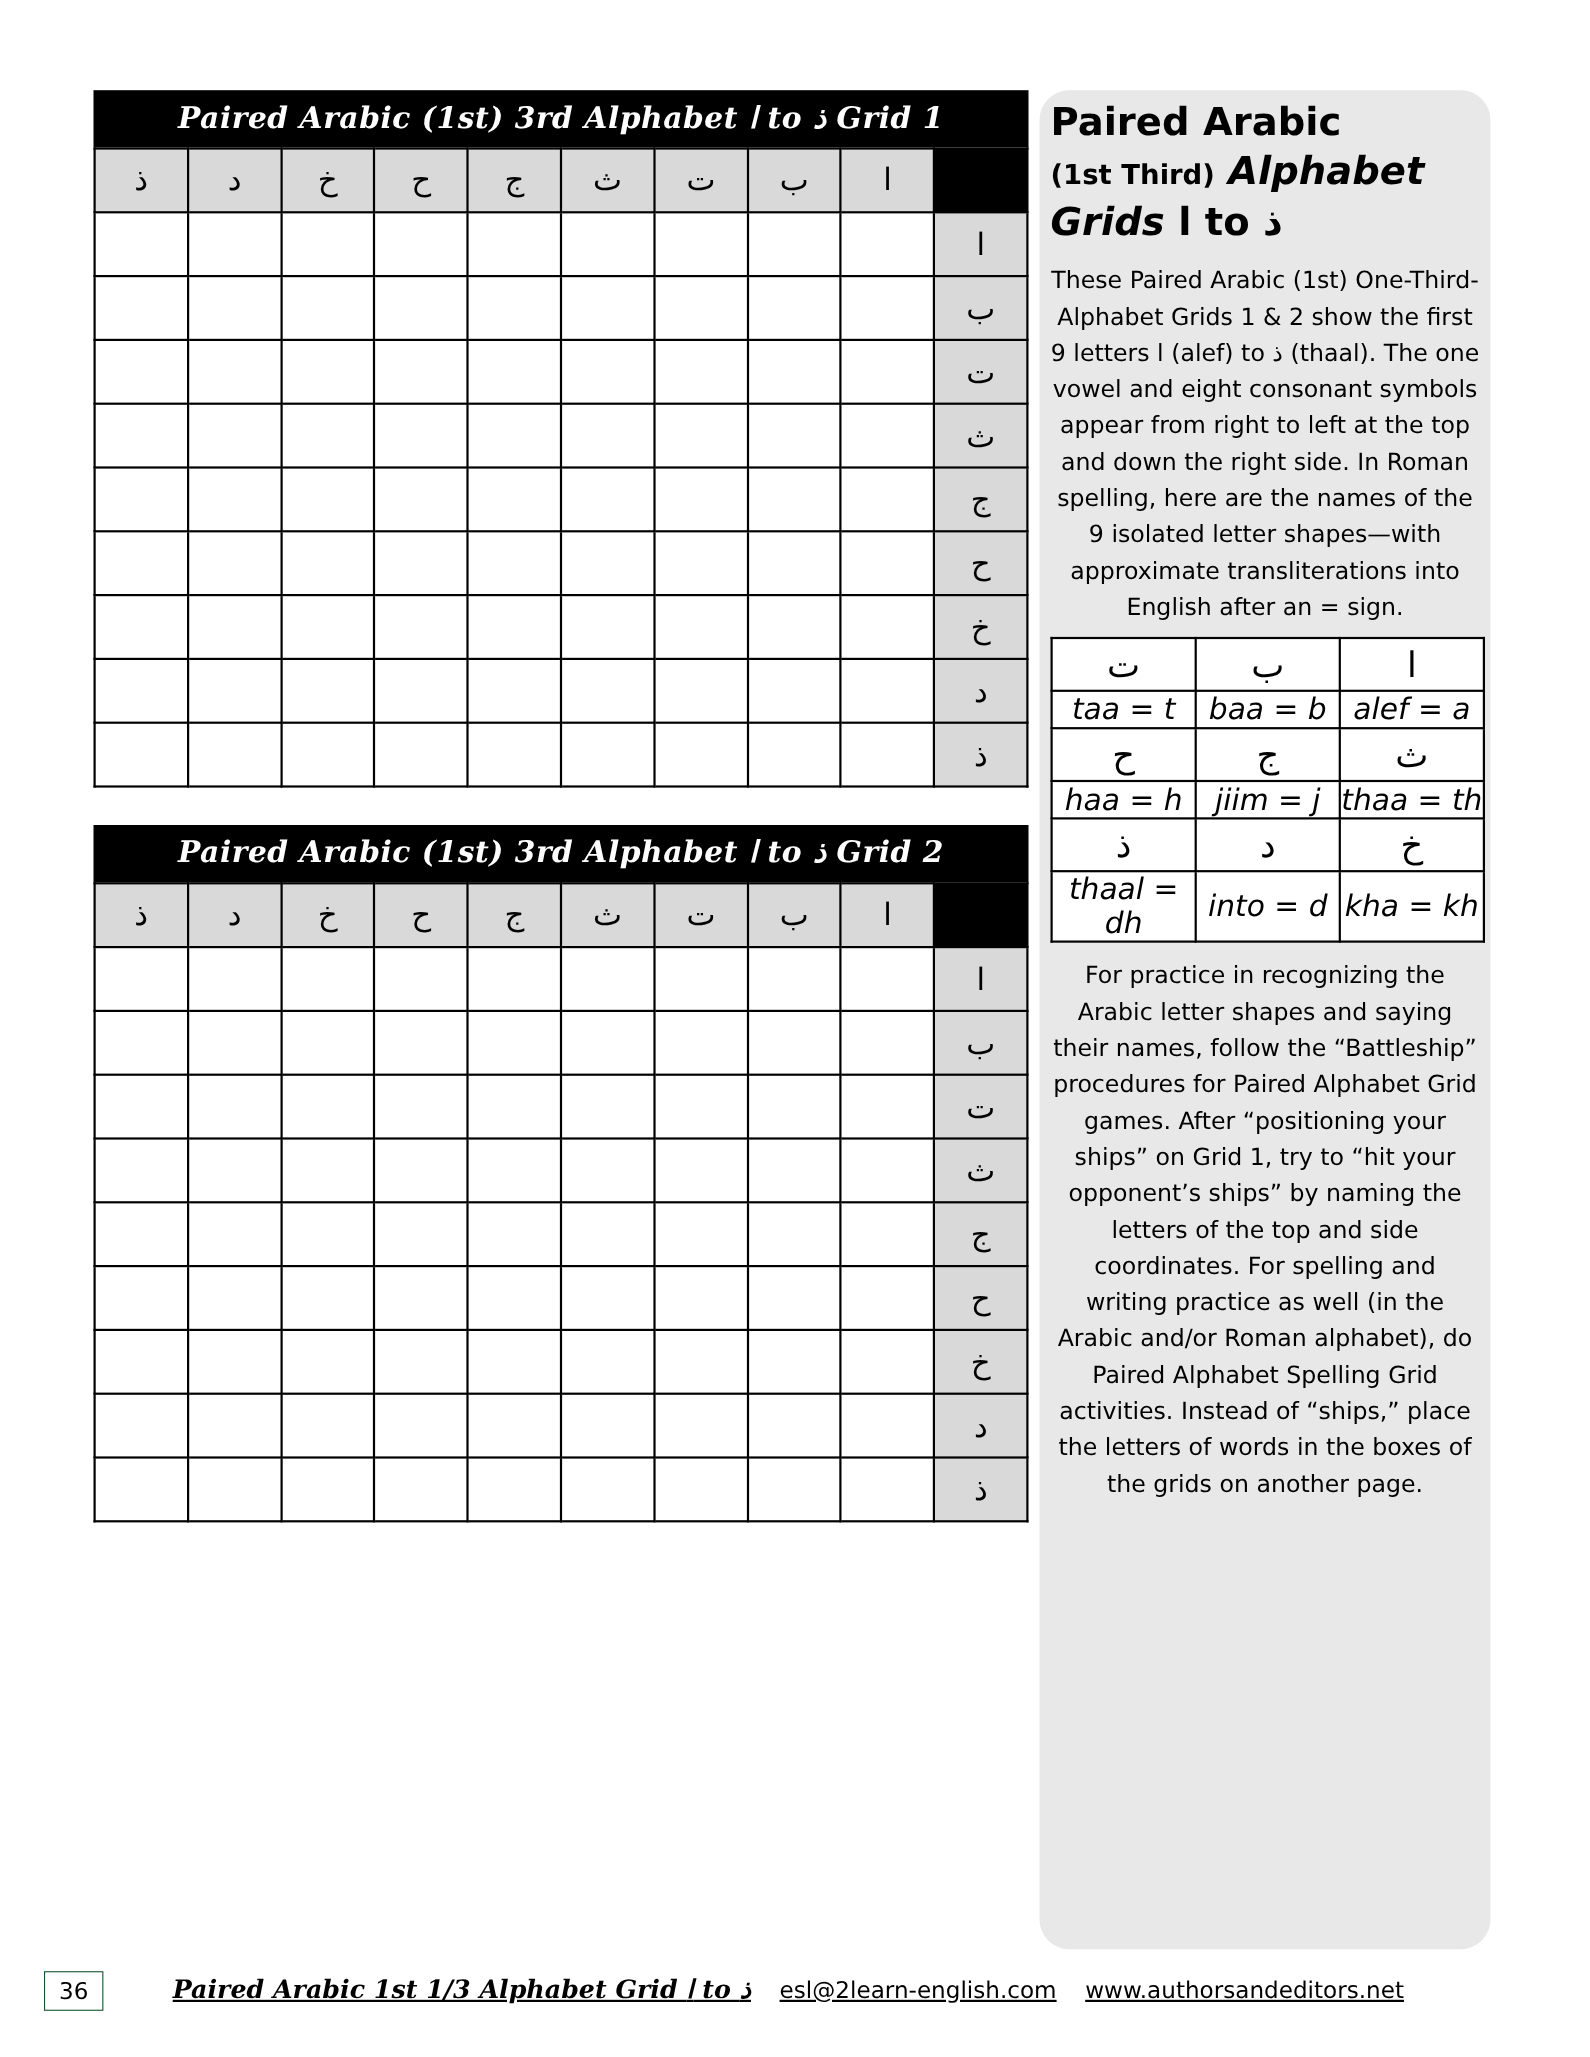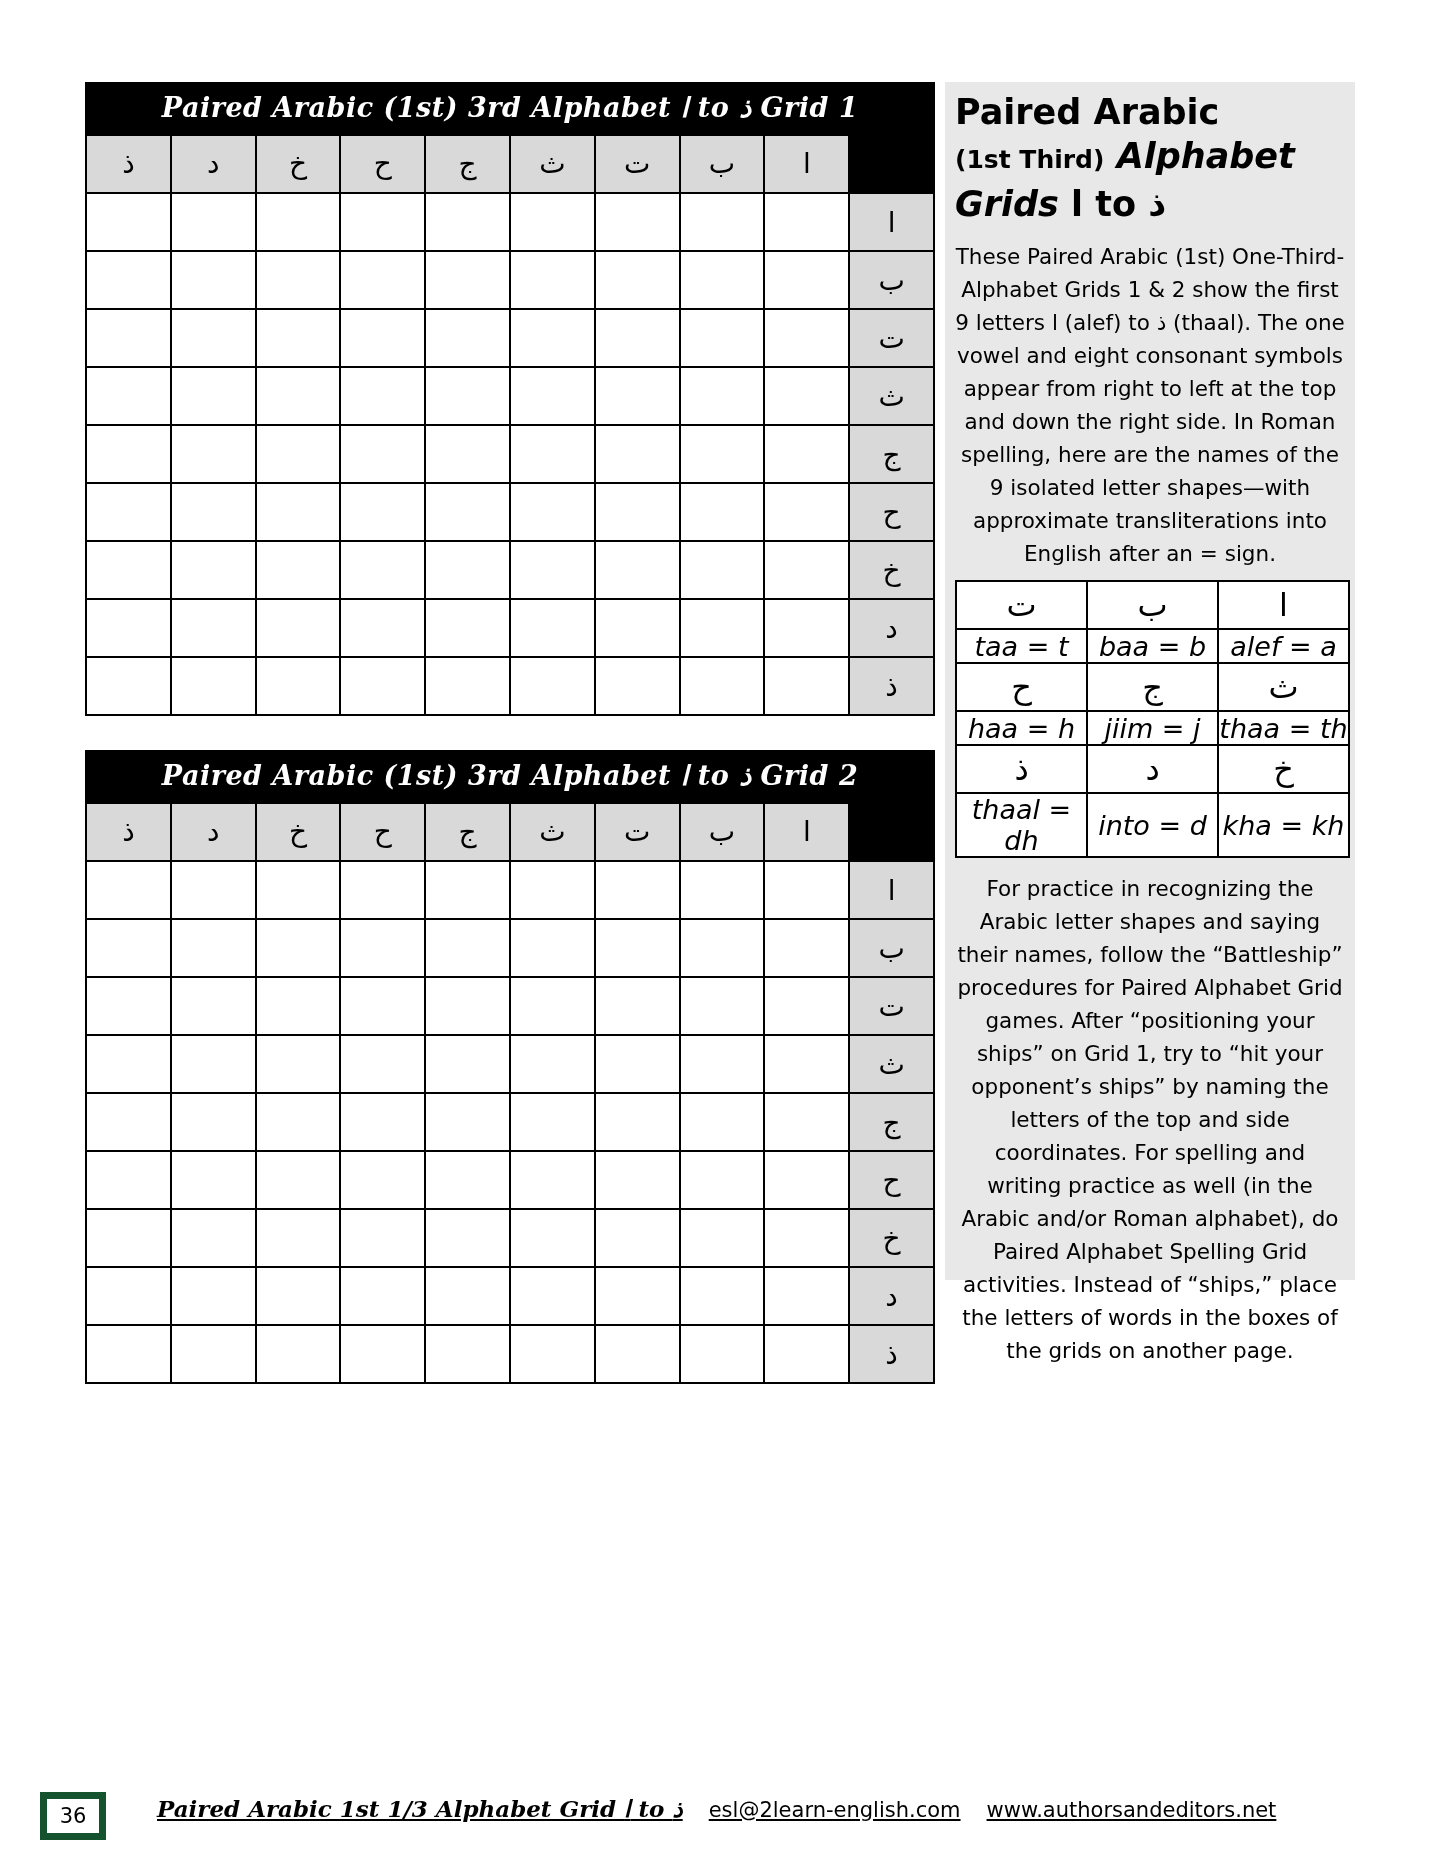--- a/index.html
+++ b/index.html
@@ -76,21 +76,22 @@
 
   
   .side-col {
     position: absolute;
     left: 945px;
     top: 82px;
     width: 410px;
     background: #e8e8e8;
     padding: 8px 10px 10px 10px;
     box-sizing: border-box;
-    height: 1198px;
+    height: 1690px;
+    border-radius: 27px;
   }
   .side-heading {
     font-family: "DejaVu Sans", sans-serif;
     font-weight: bold;
     font-size: 35px;
     line-height: 44px;
     color: #000;
     margin: 0 0 2px 0;
   }
   .side-heading .sub {
@@ -143,21 +144,21 @@
     top: 1790px;
     width: 1445px;
     height: 50px;
   }
   .page-num {
     position: absolute;
     left: 40px;
     top: 2px;
     width: 52px;
     height: 34px;
-    border: 7px solid #14532d;
+    border: 1px solid #14532d;
     text-align: center;
     line-height: 34px;
     font-size: 21px;
     font-family: "DejaVu Sans", sans-serif;
     background: #fff;
   }
   .footer-text {
     position: absolute;
     left: 157px;
     top: 0px;

